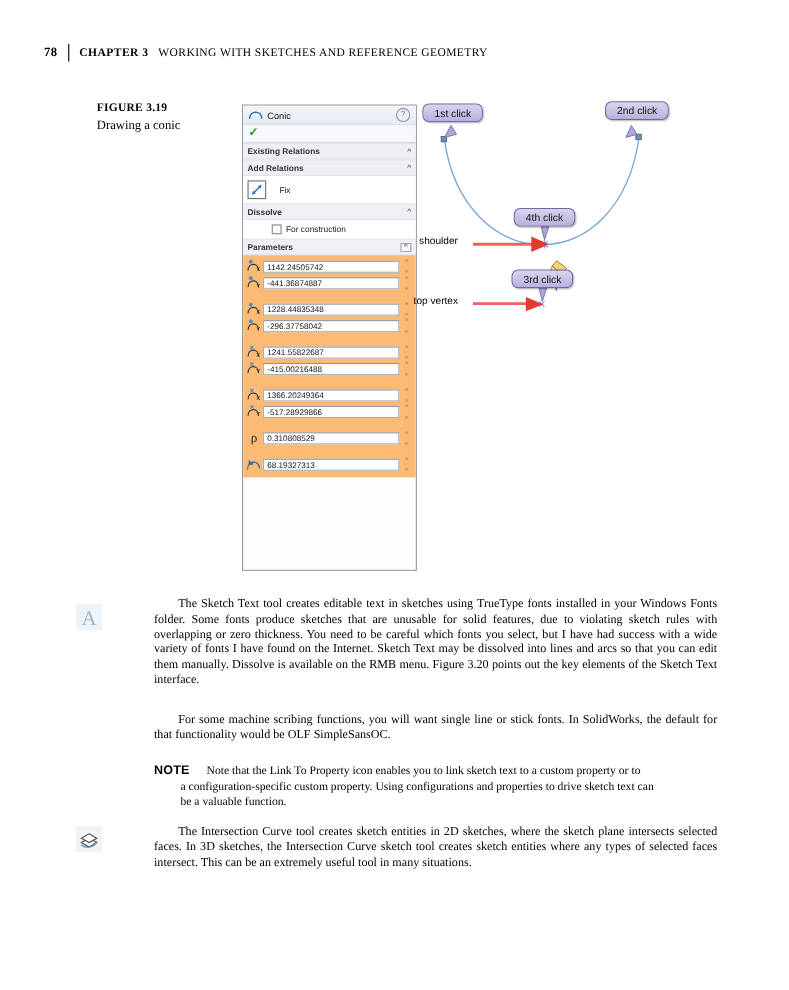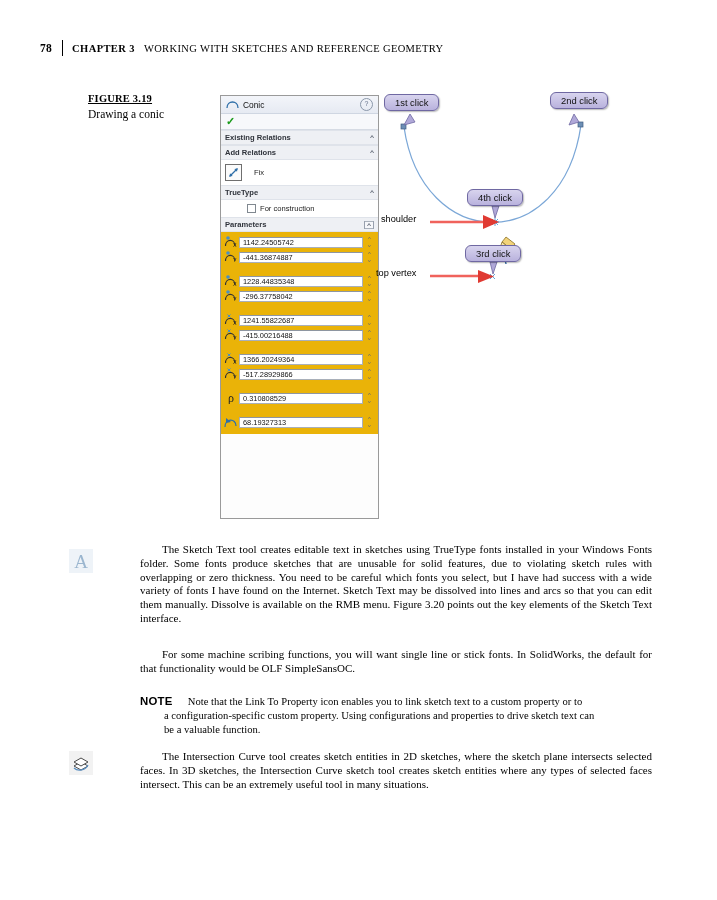--- a/index.html
+++ b/index.html
@@ -12,21 +12,21 @@
 
   
   .runhead{position:absolute;left:40px;top:38px;display:flex;align-items:center;height:20px;}
   .folio{font-family:"Liberation Serif",serif;font-weight:bold;font-size:11.5px;letter-spacing:.3px;}
   .rule{width:1px;height:16px;background:#000;margin:0 9px 0 10px;}
   .chaplabel{font-family:"Liberation Serif",serif;font-weight:bold;font-size:10.5px;letter-spacing:.4px;}
   .chaptitle{font-family:"Liberation Serif",serif;font-size:10.5px;letter-spacing:.35px;margin-left:9px;}
 
   
   .figcap{position:absolute;left:88px;top:92px;width:120px;line-height:1.32;}
-  .figcap .fnum{font-weight:bold;font-size:10.5px;letter-spacing:.2px;text-decoration:underline;}
+  .figcap .fnum{font-weight:bold;font-size:10.5px;letter-spacing:.2px;}
   .figcap .fttl{font-size:11.5px;margin-top:1px;}
 
   
   .pm{
     position:absolute;left:220px;top:95px;width:159px;height:424px;
     background:#fdfdfd;border:1px solid #9a9a9a;
     font-family:"Liberation Sans",sans-serif;font-size:7.6px;color:#1b1b1b;
     box-sizing:border-box;overflow:hidden;
   }
   .pm-title{height:17px;background:linear-gradient(#f3f5fa,#e6eaf2);
@@ -52,21 +52,21 @@
   .status .txt{font-size:7.8px;color:#23272d;}
   .icircle{width:13px;height:13px;border-radius:50%;border:1.2px solid #5e6876;
     color:#44505f;font-size:8px;line-height:11px;text-align:center;font-family:"Liberation Serif",serif;font-style:italic;font-weight:bold;}
 
   .fixrow{display:flex;align-items:center;gap:12px;text-align:right;}
   .fixbtn{width:15px;height:15px;border:1px solid #6f6f6f;background:#fbfbfb;
     display:flex;align-items:center;justify-content:center;}
   .cbrow{display:flex;align-items:flex-start;gap:4px;padding-left:22px;}
   .cbox{width:7px;height:7px;border:1px solid #808890;background:#fff;}
 
-  .params{padding:3px 4px 4px 2px;background:#eab308;}
+  .params{padding:3px 4px 4px 2px;background:#fdba74;}
   .prow{display:flex;align-items:center;height:14px;margin-bottom:1px;}
   .prow.gap{margin-top:10px;}
   .picon{width:16px;flex:0 0 16px;text-align:center;}
   .pfield{flex:1;height:11px;border:1px solid #a9b0ba;border-top-color:#8e96a1;background:#fff;
     font-family:"Liberation Sans",sans-serif;font-size:7.4px;color:#111;
     display:flex;align-items:center;padding-left:3px;box-sizing:border-box;}
   .spin{width:9px;flex:0 0 9px;display:flex;flex-direction:column;align-items:center;
     justify-content:center;color:#5d6471;line-height:5px;font-size:6px;margin-left:2px;}
 
   
@@ -140,21 +140,21 @@
             <path d="M1.5 9.5 L9.5 1.5" stroke="#2f6fa8" stroke-width="1.3" fill="none"></path>
             <path d="M9.5 1.5 L6.3 2.0 L9.0 4.7 Z" fill="#2f6fa8"></path>
             <path d="M1.5 9.5 L4.7 9.0 L2.0 6.3 Z" fill="#2f6fa8"></path>
           </svg>
         </span>
         <span>Fix</span>
       </div>
     </div>
 
     <div class="sec-head">
-      <span>TrueType</span>
+      <span>Dissolve</span>
       <span class="chev">^</span>
     </div>
     <div class="sec-body">
       <div class="cbrow">
         <span class="cbox"></span>
         <span>For construction</span>
       </div>
     </div>
 
     <div class="sec-head boxed">

